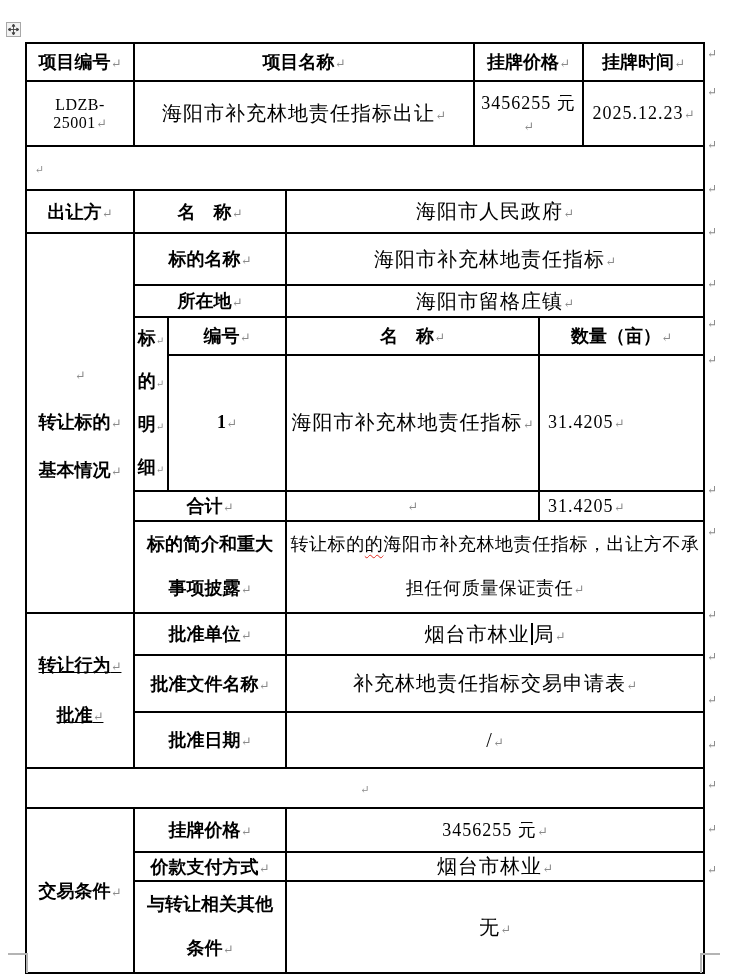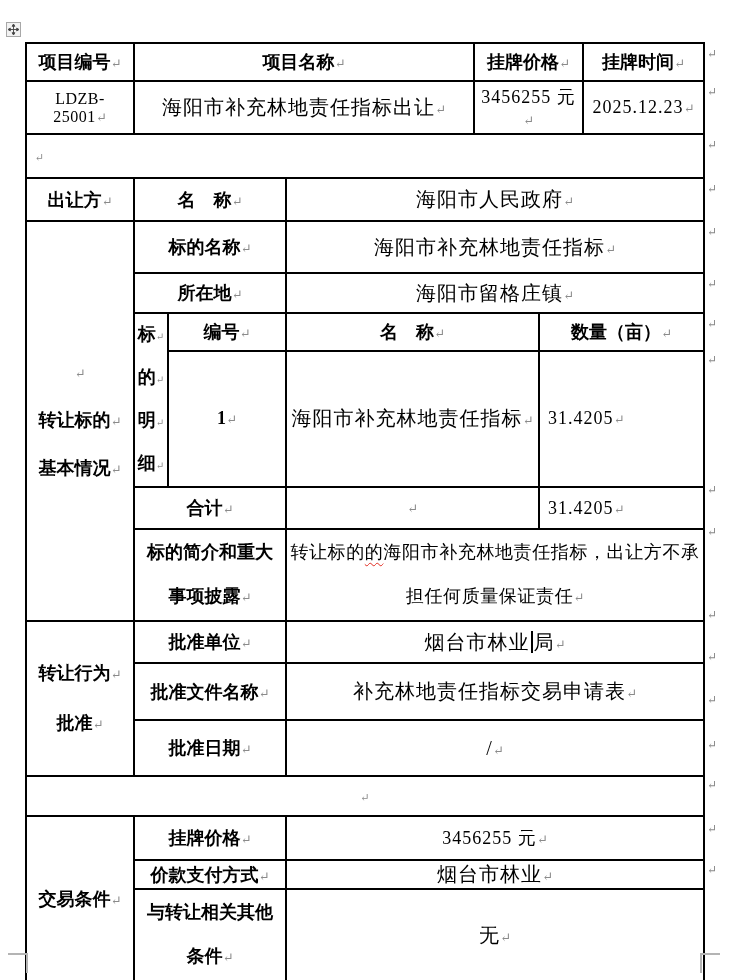--- a/index.html
+++ b/index.html
@@ -33,21 +33,21 @@
     border:2px solid #000; vertical-align:middle; text-align:center;
     overflow:hidden; padding:0 2px;
   }
   .lbl { font-weight:bold; font-size:18px; }
   .val { font-size:20px; letter-spacing:1px; }
   .val-sm { font-size:16px; letter-spacing:0.5px; }
   .tleft { text-align:left !important; padding-left:8px !important; }
   .line { display:block; }
   .lh44 .line { line-height:44px; }
   .lh46 .line { line-height:46px; }
-  .lh48 .line { line-height:48px; }
+  .lh48 .line { line-height:48px;text-decoration:underline; }
   .vert .line { line-height:41px; font-size:18px; font-weight:bold; }
   .summary-text { font-size:18px; letter-spacing:0.6px; text-align:left; padding-left:6px; }
   .squiggle {
     text-decoration:underline; text-decoration-style:wavy;
     text-decoration-color:#e02b20; text-decoration-thickness:1px;
     text-underline-offset:4px; text-decoration-skip-ink:none;
   }
   .caret {
     display:inline-block; width:2px; height:22px; background:#000;
     vertical-align:-4px; margin:0 1px;
@@ -87,21 +87,21 @@
     </colgroup>
 
     <tbody>
         <tr style="height:38px">
       <td class="lbl"><span>项目编号</span><span class="mark">↵</span></td>
       <td class="lbl" colspan="3"><span>项目名称</span><span class="mark">↵</span></td>
       <td class="lbl" colspan="2"><span>挂牌价格</span><span class="mark">↵</span></td>
       <td class="lbl"><span>挂牌时间</span><span class="mark">↵</span></td>
     </tr>
 
-    <tr style="height:53px">
+    <tr style="height:65px">
       <td class="val-sm"><span>LDZB-25001</span><span class="mark">↵</span></td>
       <td class="val" colspan="3"><span>海阳市补充林地责任指标出让</span><span class="mark">↵</span></td>
       <td class="val" colspan="2" style="font-size:18px"><span>3456255 元</span><span class="mark">↵</span></td>
       <td class="val" style="font-size:18px"><span>2025.12.23</span><span class="mark">↵</span></td>
     </tr>
 
     <tr style="height:44px">
       <td colspan="7" class="tleft"><span class="mark" style="font-size:11px">↵</span></td>
     </tr>
 
@@ -114,21 +114,21 @@
     <tr style="height:52px">
       <td class="lbl lh46" rowspan="6">
         <span class="line"><span class="mark">↵</span></span>
         <span class="line"><span>转让标的</span><span class="mark">↵</span></span>
         <span class="line"><span>基本情况</span><span class="mark">↵</span></span>
       </td>
       <td class="lbl" colspan="2"><span>标的名称</span><span class="mark">↵</span></td>
       <td class="val" colspan="4"><span>海阳市补充林地责任指标</span><span class="mark">↵</span></td>
     </tr>
 
-    <tr style="height:40px">
+    <tr style="height:32px">
       <td class="lbl" colspan="2"><span>所在地</span><span class="mark">↵</span></td>
       <td class="val" colspan="4"><span>海阳市留格庄镇</span><span class="mark">↵</span></td>
     </tr>
 
     <tr style="height:36px">
       <td class="vert" rowspan="2" style="padding:0">
         <span class="line"><span>标</span><span class="mark" style="font-size:10px">↵</span></span>
         <span class="line"><span>的</span><span class="mark" style="font-size:10px">↵</span></span>
         <span class="line"><span>明</span><span class="mark" style="font-size:10px">↵</span></span>
         <span class="line"><span>细</span><span class="mark" style="font-size:10px">↵</span></span>
@@ -137,21 +137,21 @@
       <td class="lbl" colspan="2"><span>名　称</span><span class="mark">↵</span></td>
       <td class="lbl" colspan="2"><span>数量（亩）</span><span class="mark">↵</span></td>
     </tr>
 
     <tr style="height:130px">
       <td class="lbl"><span>1</span><span class="mark">↵</span></td>
       <td class="val" colspan="2"><span>海阳市补充林地责任指标</span><span class="mark">↵</span></td>
       <td class="val tleft" colspan="2" style="font-size:18px"><span>31.4205</span><span class="mark">↵</span></td>
     </tr>
 
-    <tr style="height:42px">
+    <tr style="height:30px">
       <td class="lbl" colspan="2"><span>合计</span><span class="mark">↵</span></td>
       <td colspan="2"><span class="mark">↵</span></td>
       <td class="val tleft" colspan="2" style="font-size:18px"><span>31.4205</span><span class="mark">↵</span></td>
     </tr>
 
     <tr style="height:83px">
       <td class="lbl lh44" colspan="2">
         <span class="line">标的简介和重大</span>
         <span class="line"><span>事项披露</span><span class="mark">↵</span></span>
       </td>

